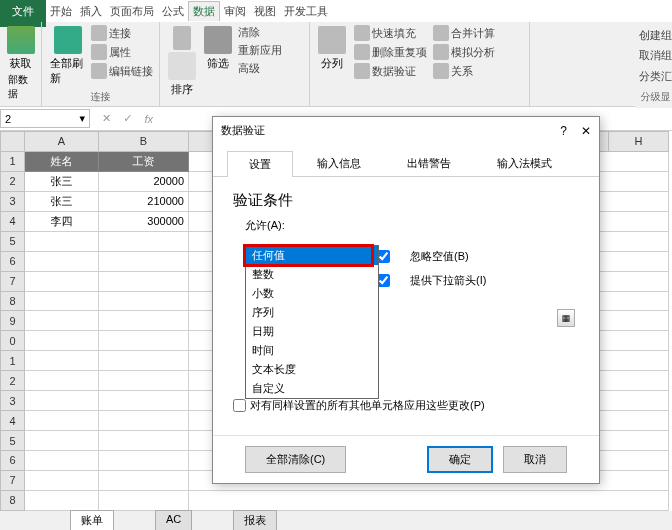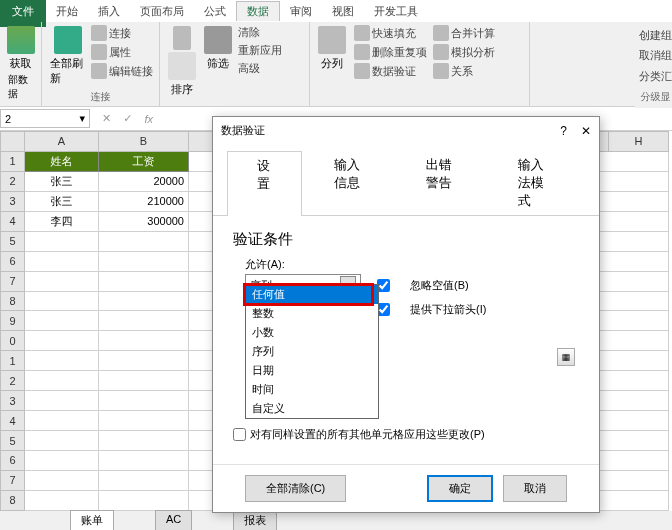--- a/index.html
+++ b/index.html
@@ -1,21 +1,21 @@
 <!DOCTYPE html>
 <html><head>
   <meta charset="utf-8">
   <style>
     * { box-sizing: border-box; margin: 0; padding: 0; font-family: "Microsoft YaHei", "Segoe UI", sans-serif; }
     body { width: 672px; height: 530px; background: #f0f0f0; overflow: hidden; position: relative; font-size: 11px; }
     
     
     .tabs { display: flex; background: #fff; height: 22px; align-items: center; }
     .file-tab { background: #217346; color: #fff; padding: 6px 12px; height: 32px; display:flex; align-items:center; }
-    .tab { padding: 2px 10px; cursor: pointer; color: #444; }
+    .tab { padding: 2px 4px; cursor: pointer; color: #444; }
     .tab.active { border: 1px solid #c0c0c0; border-bottom: none; background: #f0f0f0; color: #217346; }
     
     
     .ribbon { display: flex; height: 85px; background: #f0f0f0; border-bottom: 1px solid #d0d0d0; }
     .ribbon-group { border-right: 1px solid #d0d0d0; padding: 2px 6px; display: flex; flex-direction: column; justify-content: space-between; }
     .ribbon-group-label { text-align: center; font-size: 10px; color: #666; padding-top: 2px; }
     .ribbon-btn-large { display: flex; flex-direction: column; align-items: center; gap: 2px; padding: 2px; font-size: 11px; }
     .ribbon-small { font-size: 11px; color: #444; display: flex; align-items: center; gap: 2px; padding: 1px 0; white-space: nowrap; }
     .ribbon-col { display: flex; flex-direction: column; justify-content: flex-start; gap: 1px; }
     .icon-box { width: 16px; height: 16px; display: inline-block; background: #bbb; border-radius: 2px; }
@@ -27,32 +27,32 @@
     .fx-btn { padding: 0 6px; color: #999; font-style: italic; }
     
     
     .grid-area { display: flex; height: 380px; background: #fff; }
     .grid { border-collapse: collapse; }
     .grid th.col-head, .grid th.row-head { background: #e6e6e6; border: 1px solid #bfbfbf; font-weight: normal; font-size: 11px; color: #333; }
     .grid th.col-head { height: 18px; }
     .grid th.row-head { width: 24px; }
     .grid td { border: 1px solid #d0d0d0; height: 18px; padding: 0 4px; font-size: 11px; text-align: right; }
     .col-A { width: 74px; } .col-B { width: 90px; }
-    .hdr-cell { background: #4d7c0f; color: #fff; text-align: center !important; border: 1px solid #888 !important; }
+    .hdr-cell { background: #737373; color: #fff; text-align: center !important; border: 1px solid #888 !important; }
     
     
     .dialog { position: absolute; top: 116px; left: 212px; width: 388px; background: #fff; border: 1px solid #888; box-shadow: 2px 2px 10px rgba(0,0,0,.25); }
     .dialog-title { display: flex; justify-content: space-between; align-items: center; padding: 6px 8px; font-size: 11px; }
     .dialog-title-btns { display:flex; gap:14px; font-size:12px; }
     .dialog-tabs { display: flex; border-bottom: 1px solid #d0d0d0; padding: 6px 14px 0 14px; gap: 2px; }
-    .dlg-tab { padding: 5px 29px; border: 1px solid transparent; border-bottom: none; font-size: 13px; cursor: pointer; }
+    .dlg-tab { padding: 5px 21px; border: 1px solid transparent; border-bottom: none; font-size: 11px; cursor: pointer; }
     .dlg-tab.active { border-color: #d0d0d0; background: #fff; position: relative; top: 1px; }
     .dialog-body { padding: 14px 20px 10px 20px; }
     .field-label { font-size: 15px; margin-bottom: 8px; }
-    .allow-label { margin: 4px 0 2px 12px; }
+    .allow-label { margin: 4px 0 12px 12px; }
     .allow-row { display: flex; align-items: center; gap: 16px; margin-left: 12px; }
     .select-box { width: 116px; height: 22px; border: 1px solid #888; display: flex; align-items: center; padding: 0 4px; justify-content: space-between; }
     .dropdown-btn { width: 16px; height: 18px; border: 1px solid #888; background: #e0e0e0; font-size: 9px; display:flex; align-items:center; justify-content:center; }
     .check-row { display: flex; align-items: center; gap: 20px; font-size: 11px; }
     .provide-row { margin: 6px 0 0 144px; }
     
     .dropdown-list { position: absolute; left: 32px; top: 120px; width: 134px; background: #fff; border: 1px solid #666; }
     .dropdown-item { padding: 2px 6px; font-size: 11px; cursor: pointer; }
     .dropdown-item.highlighted { background: #0078d7; color: #fff; }
     .red-box { position:absolute; left:30px; top:118px; width:131px; height:23px; border:3px solid #d00; pointer-events:none; }
@@ -355,20 +355,21 @@
         <span>提供下拉箭头(I)</span>
       </div>
 
     <div class="dropdown-list" style="top:68px">
       <div class="dropdown-item highlighted">任何值</div>
       <div class="dropdown-item">整数</div>
       <div class="dropdown-item">小数</div>
       <div class="dropdown-item">序列</div>
       <div class="dropdown-item">日期</div>
       <div class="dropdown-item">时间</div>
+      <div class="dropdown-item">文本长度</div>
       <div class="dropdown-item">自定义</div>
     </div>
     <div class="red-box" style="top:67px"></div>
 
     <span style="position:absolute; right:24px; top:132px; width:18px;height:18px; border:1px solid #aaa; background:linear-gradient(#fff,#ddd); font-size:9px; display:flex;align-items:center;justify-content:center">▦</span>
 
     <div class="apply-row">
         <input type="checkbox" style="">
         <span>对有同样设置的所有其他单元格应用这些更改(P)</span>
       </div>

